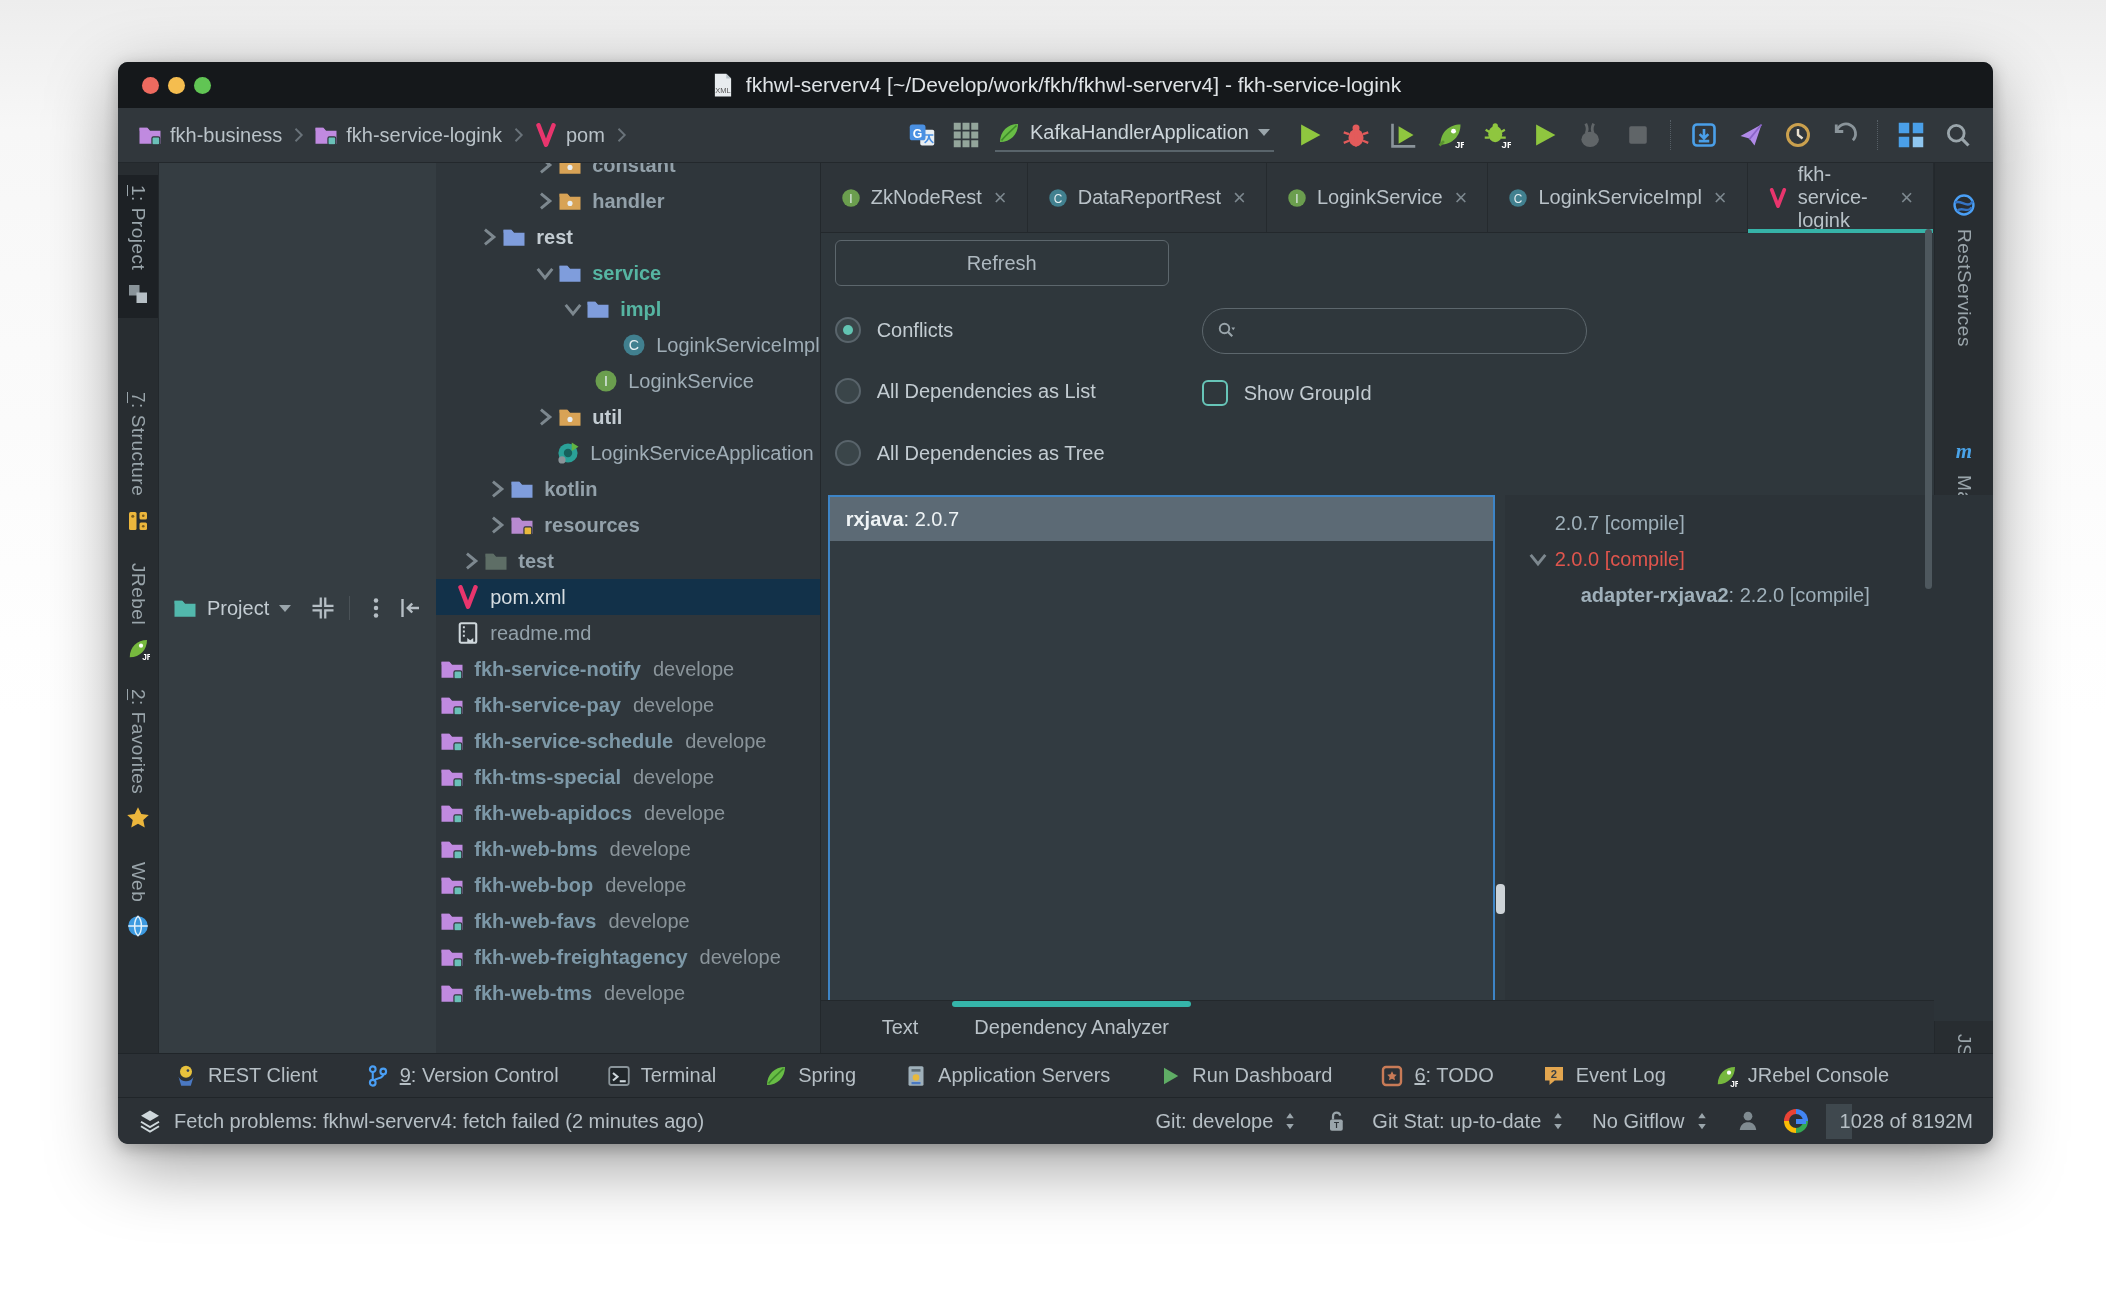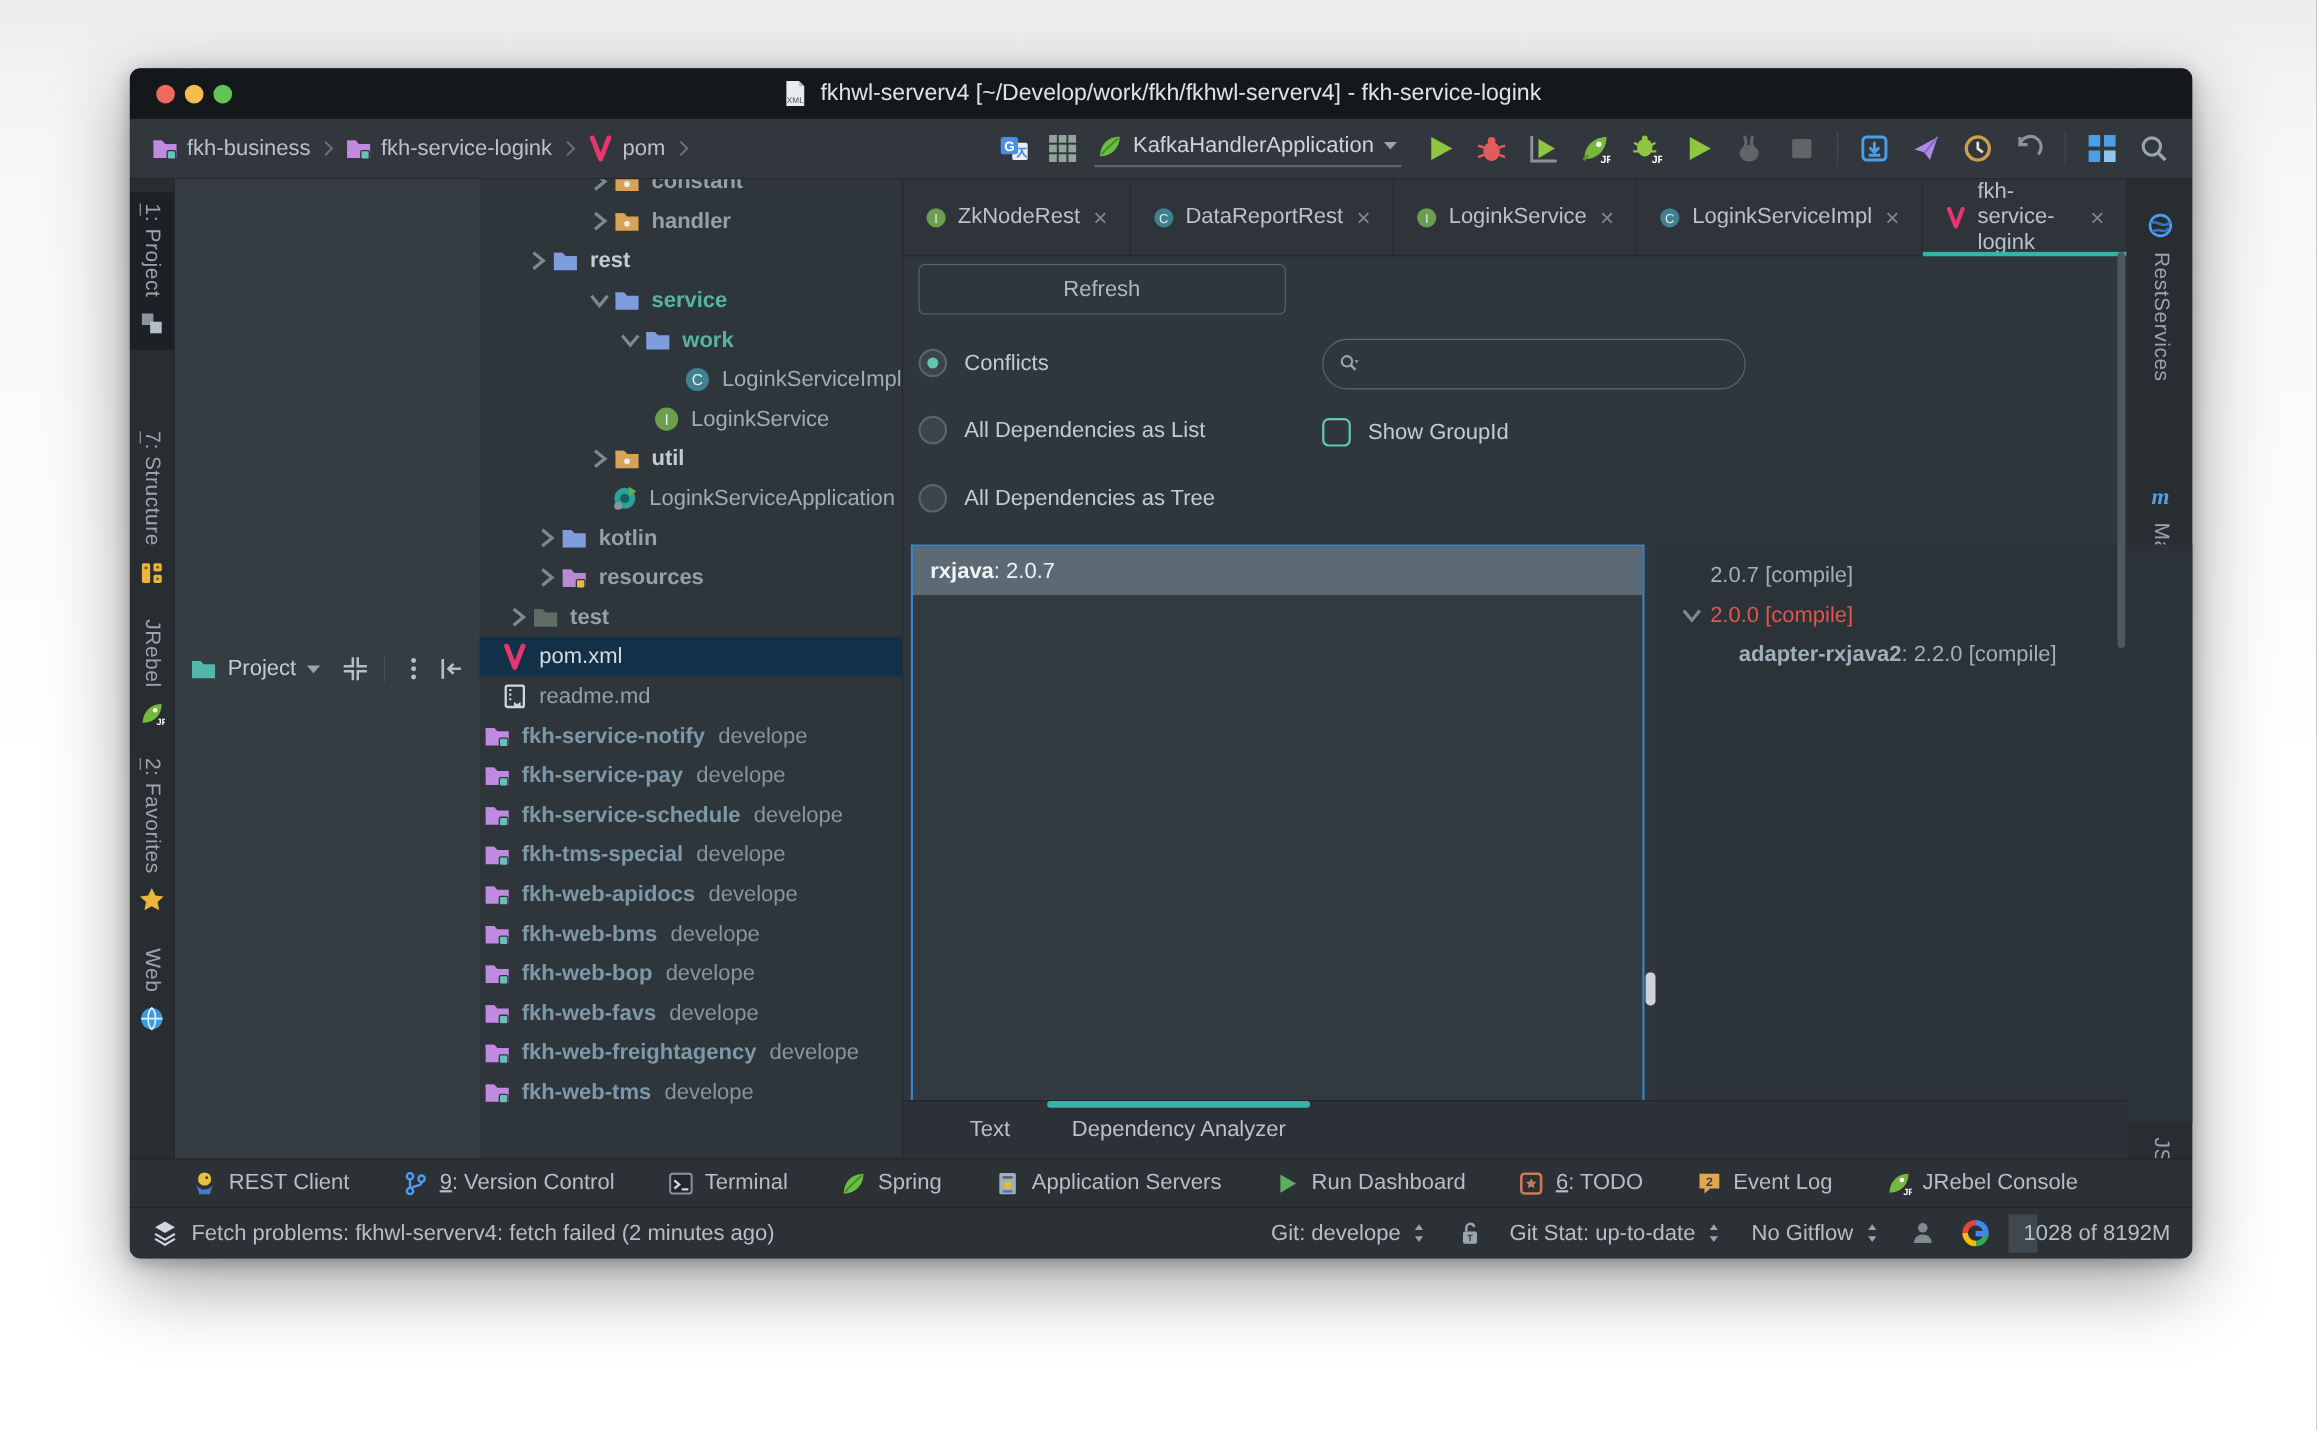--- a/index.html
+++ b/index.html
@@ -505,21 +505,21 @@
                 <svg viewBox="0 0 16 16">
                   <path d="M3.5 5.5L8 11l4.5-5.5" fill="none" stroke="#7d888f" stroke-width="1.8"></path>
                 </svg>
               </span>
               <span class="ic">
                 <svg viewBox="0 0 16 16">
                   <path d="M1 3.2h5.2L8 5.2h7v8.6H1z" fill="#7f9ddc"></path>
                   <path d="M1 3.2h5.2L8 5.2H1z" fill="#7f9ddc" opacity=".75"></path>
                 </svg>
               </span>
-              <span class="tlabel b" style="color: rgb(86, 181, 162);">work</span>
+              <span class="tlabel b" style="color: rgb(86, 181, 162);">impl</span>
             </div>
             <div class="trow" style="padding-left: 186px;">
               <span class="ic">
                 <svg viewBox="0 0 16 16">
                   <circle cx="8" cy="8" r="7" fill="#41808f"></circle>
                   <text x="8" y="11.6" font-size="9.5" fill="#e4edf0" text-anchor="middle" font-family="sans-serif">C</text>
                 </svg>
               </span>
               <span class="tlabel" style="color: rgb(159, 173, 182);">LoginkServiceImpl</span>
             </div>

